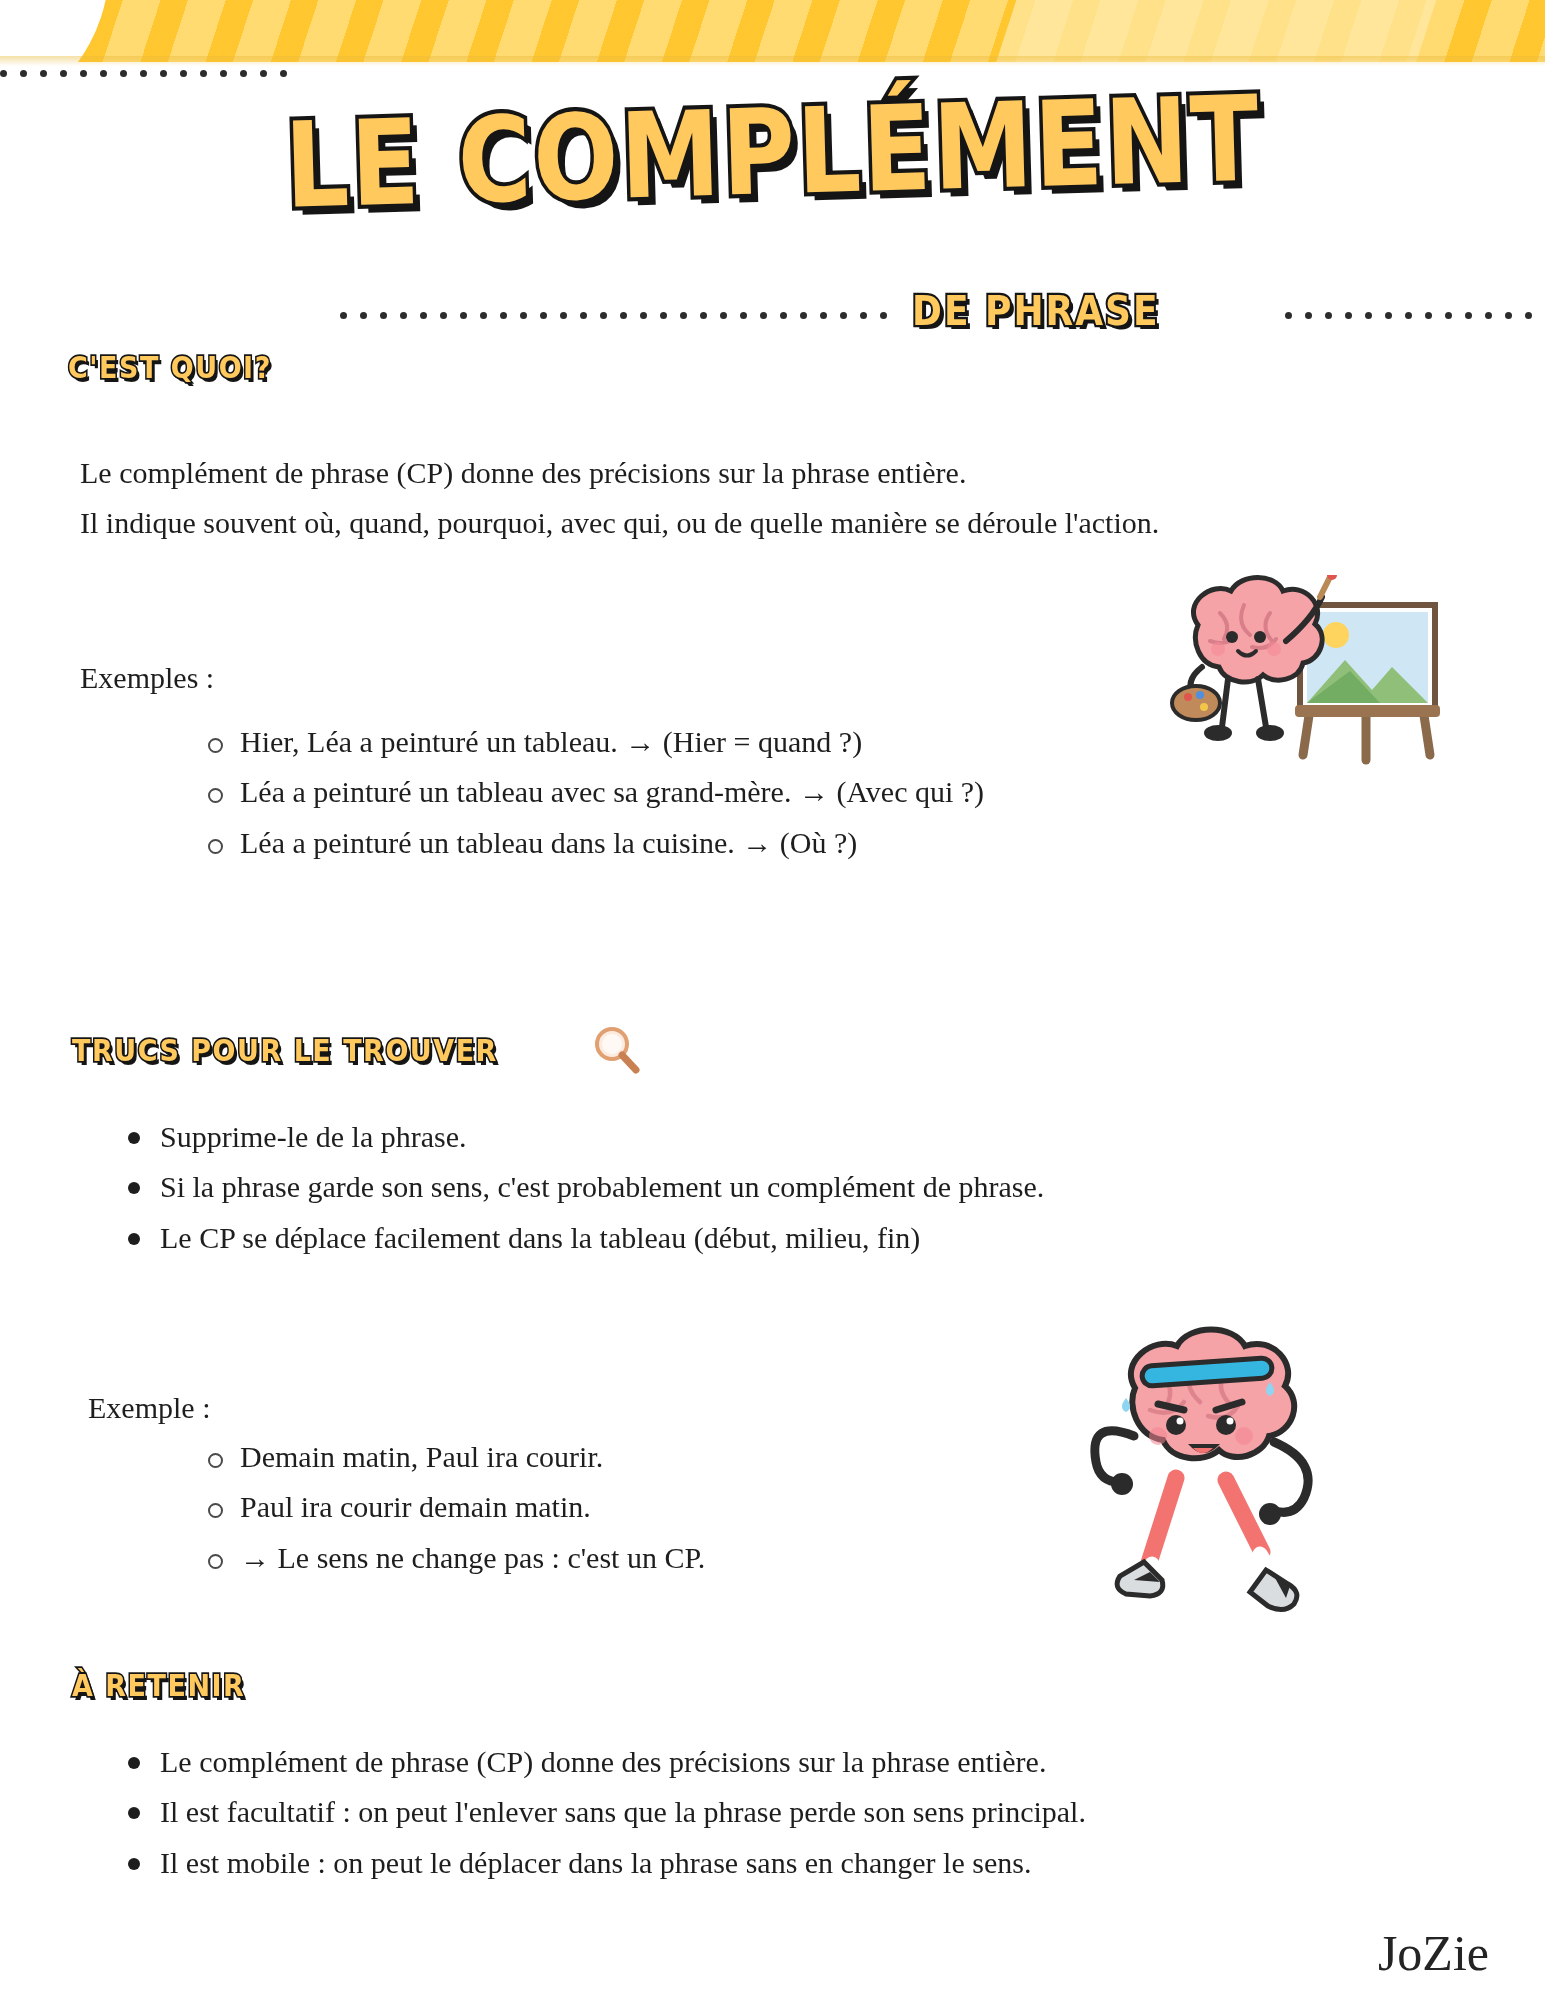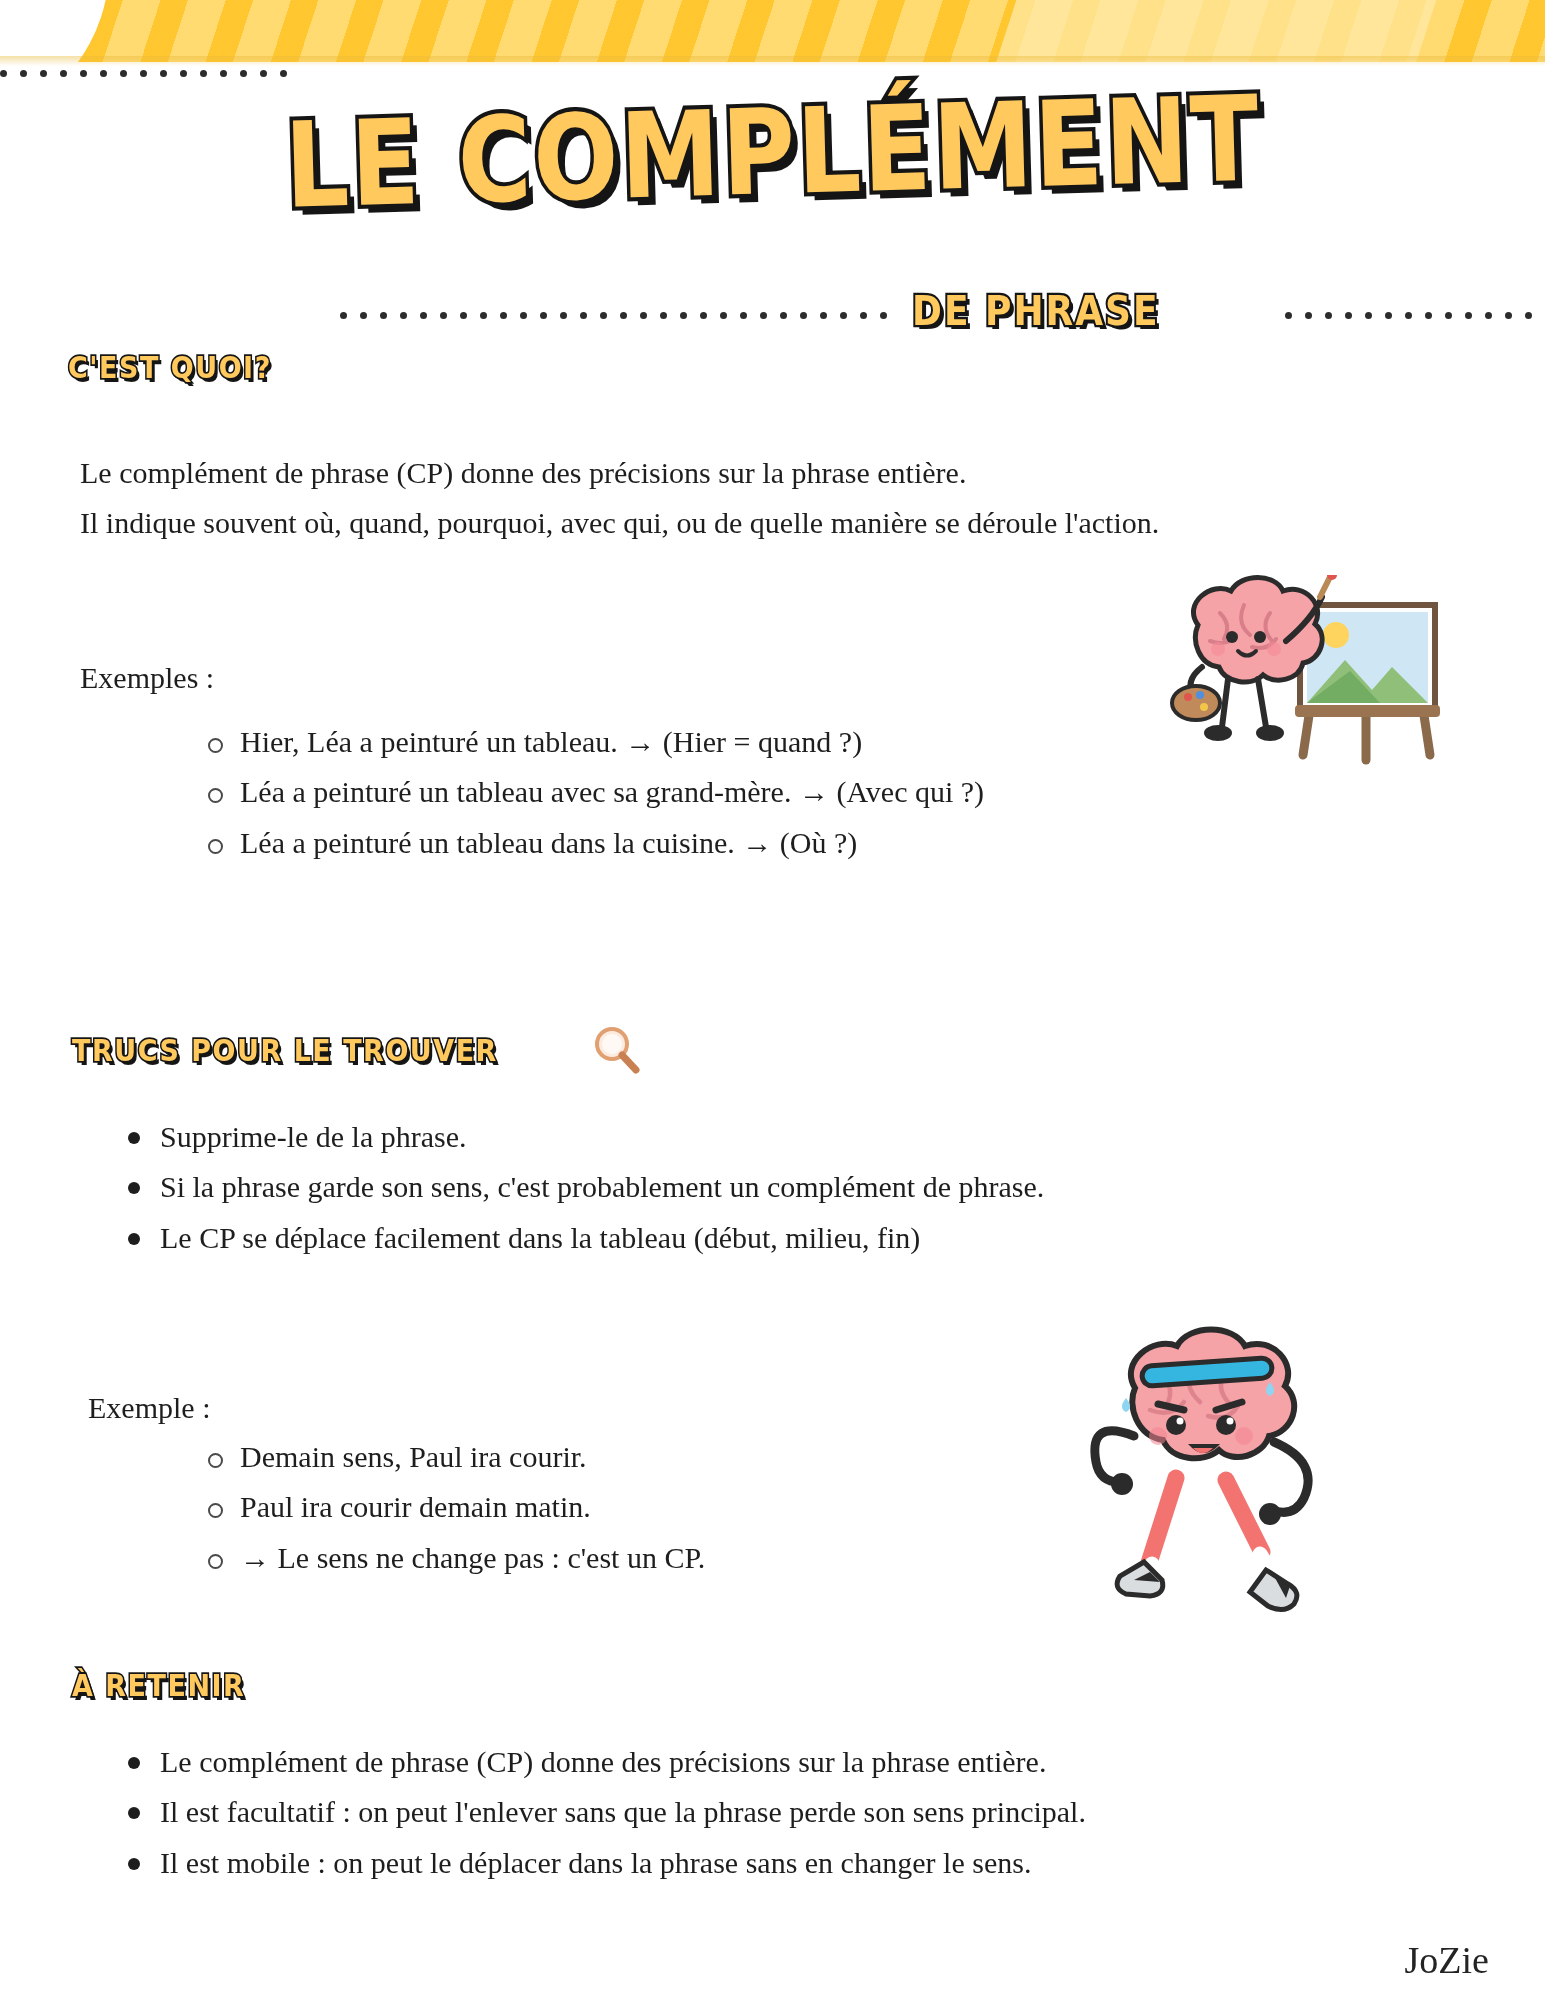--- a/index.html
+++ b/index.html
@@ -180,21 +180,21 @@
     border: 2px solid #4a4a4a;
     background: transparent;
   }
   b { font-weight: 400; }
 
   
   .signature {
     position: absolute;
     right: 56px; bottom: 18px;
     font-family: "Liberation Serif", serif;
-    font-size: 38px;
+    font-size: 50px;
     color: #242424;
   }
 
   
   .ill { position: absolute; }
 </style>
 </head>
 <body>
 
 <div class="top-band">
@@ -346,21 +346,21 @@
 
 <ul class="bul" style="position:absolute; top:1115px; left:120px; width:1350px;">
   <li>Supprime-le de la phrase.</li>
   <li>Si la phrase garde son sens, c'est probablement un complément de phrase.</li>
   <li>Le CP se déplace facilement dans la tableau (début, milieu, fin)</li>
 </ul>
 
 <div class="para" style="top:1385px; left:88px;">Exemple :</div>
 
 <ul class="circ" style="position:absolute; top:1435px; left:200px; width:900px;">
-  <li>Demain sens, Paul ira courir.</li>
+  <li>Demain matin, Paul ira courir.</li>
   <li>Paul ira courir demain matin.</li>
   <li>→ Le sens ne change pas : c'est un CP.</li>
 </ul>
 
 <div class="ill" style="top:1318px; left:1030px; width:340px; height:330px;">
   <svg width="340" height="330" viewBox="0 0 340 330" xmlns="http://www.w3.org/2000/svg">
 
     <path d="M105 70 c-16 -26 18 -52 42 -42 c12 -22 56 -22 68 0 c28 -10 52 18 40 40 c18 16 8 46 -16 50 c-6 20 -36 28 -50 14 c-16 14 -48 10 -56 -10 c-26 -4 -36 -34 -28 -52 z" fill="#f6a3a8" stroke="#2b2b2b" stroke-width="6"></path>
     <path d="M132 56 q14 16 4 32 M162 46 q-10 22 8 38 M196 52 q-12 18 4 34 M120 92 q22 8 34 -8 M178 98 q20 6 30 -10" fill="none" stroke="#dd848d" stroke-width="4.5" stroke-linecap="round"></path>
 

